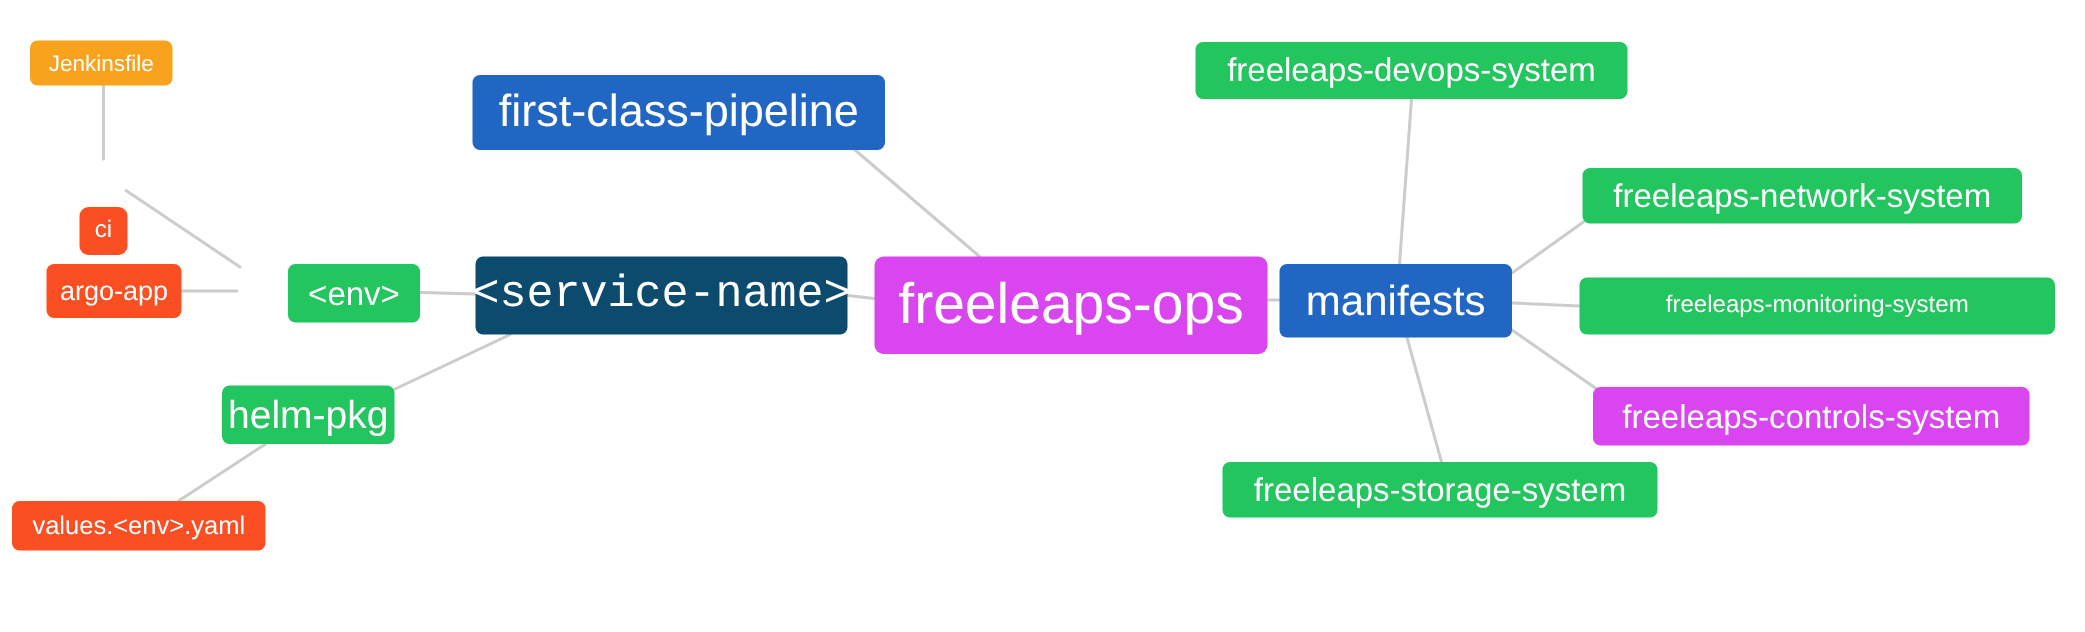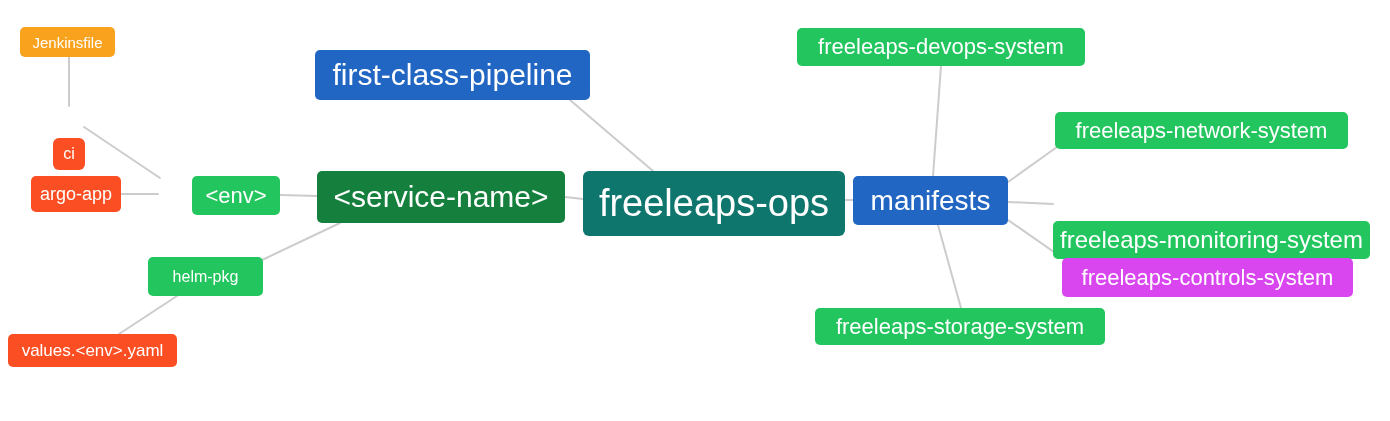--- a/index.html
+++ b/index.html
@@ -37,29 +37,29 @@
     white-space: nowrap;
     cursor: pointer;
     box-sizing: border-box;
     user-select: none;
   }
   
   .n-jenkinsfile            { left: 20px;   top: 27px;  width: 95px;  height: 30px; font-size: 15px; }
   .n-ci                     { left: 53px;   top: 106px; width: 32px;  height: 32px; font-size: 16px; border-radius: 6px; }
   .n-argo-app               { left: 31px;   top: 176px; width: 90px;  height: 36px; font-size: 18px; }
   .n-env                    { left: 158px;  top: 176px; width: 88px;  height: 39px; font-size: 22px; }
-  .n-helm-pkg               { left: 148px;  top: 257px; width: 115px; height: 39px; font-size: 16px; }
+  .n-helm-pkg               { left: 148px;  top: 257px; width: 115px; height: 39px; font-size: 26px; }
   .n-values-env-yaml        { left: 8px;    top: 334px; width: 169px; height: 33px; font-size: 17px; }
   .n-first-class-pipeline   { left: 315px;  top: 38px;  width: 275px; height: 50px; font-size: 30px; margin-top: 12px; }
   .n-service-name           { left: 317px;  top: 171px; width: 248px; height: 52px; font-size: 30px; }
   .n-freeleaps-ops          { left: 583px;  top: 171px; width: 262px; height: 65px; font-size: 38px; border-radius: 6px; }
   .n-manifests              { left: 853px;  top: 176px; width: 155px; height: 49px; font-size: 28px; }
   .n-devops-system          { left: 797px;  top: 28px;  width: 288px; height: 38px; font-size: 22px; }
   .n-network-system         { left: 1055px; top: 112px; width: 293px; height: 37px; font-size: 22px; }
-  .n-monitoring-system      { left: 1053px; top: 185px; width: 317px; height: 38px; font-size: 24px; margin-top: 36px; }
+  .n-monitoring-system      { left: 1053px; top: 185px; width: 317px; height: 38px; font-size: 16px; }
   .n-controls-system        { left: 1062px; top: 258px; width: 291px; height: 39px; font-size: 22px; }
   .n-storage-system         { left: 815px;  top: 308px; width: 290px; height: 37px; font-size: 22px; }
 </style>
 </head>
 <body>
 
 <div id="canvas">
 
   <svg id="edge-layer" width="1390" height="421" viewBox="0 0 1390 421">
     <g style="stroke: rgb(204, 204, 204);">
@@ -87,23 +87,23 @@
   <div class="node n-argo-app" style="background-color: rgb(251, 78, 34);">argo-app</div>
 
   <div class="node n-env" style="background-color: rgb(34, 197, 94); margin-left: 34px;">&lt;env&gt;</div>
 
   <div class="node n-helm-pkg" style="background-color: rgb(34, 197, 94);">helm-pkg</div>
 
   <div class="node n-values-env-yaml" style="background-color: rgb(251, 78, 34);">values.&lt;env&gt;.yaml</div>
 
   <div class="node n-first-class-pipeline" style="background-color: rgb(33, 102, 194);">first-class-pipeline</div>
 
-  <div class="node n-service-name" style="background-color: #15803d;">&lt;service-name&gt;</div>
+  <div class="node n-service-name" style="background-color: #0c4a6e; font-family: Liberation Mono, monospace;">&lt;service-name&gt;</div>
 
-  <div class="node n-freeleaps-ops" style="background-color: #0f766e;">freeleaps-ops</div>
+  <div class="node n-freeleaps-ops" style="background-color: #d946ef;">freeleaps-ops</div>
 
   <div class="node n-manifests" style="background-color: rgb(33, 102, 194);">manifests</div>
 
   <div class="node n-devops-system" style="background-color: rgb(34, 197, 94);">freeleaps-devops-system</div>
 
   <div class="node n-network-system" style="background-color: rgb(34, 197, 94);">freeleaps-network-system</div>
 
   <div class="node n-monitoring-system" style="background-color: rgb(34, 197, 94);">freeleaps-monitoring-system</div>
 
   <div class="node n-controls-system" style="background-color: #d946ef;">freeleaps-controls-system</div>

